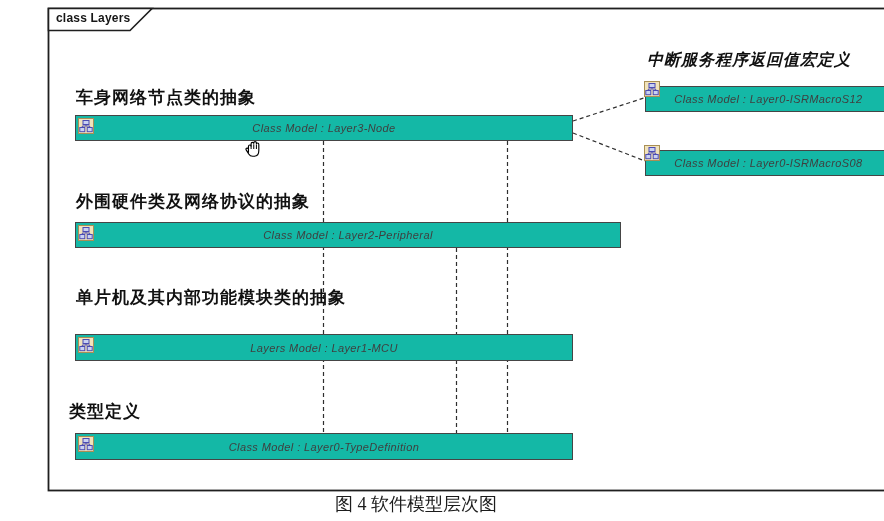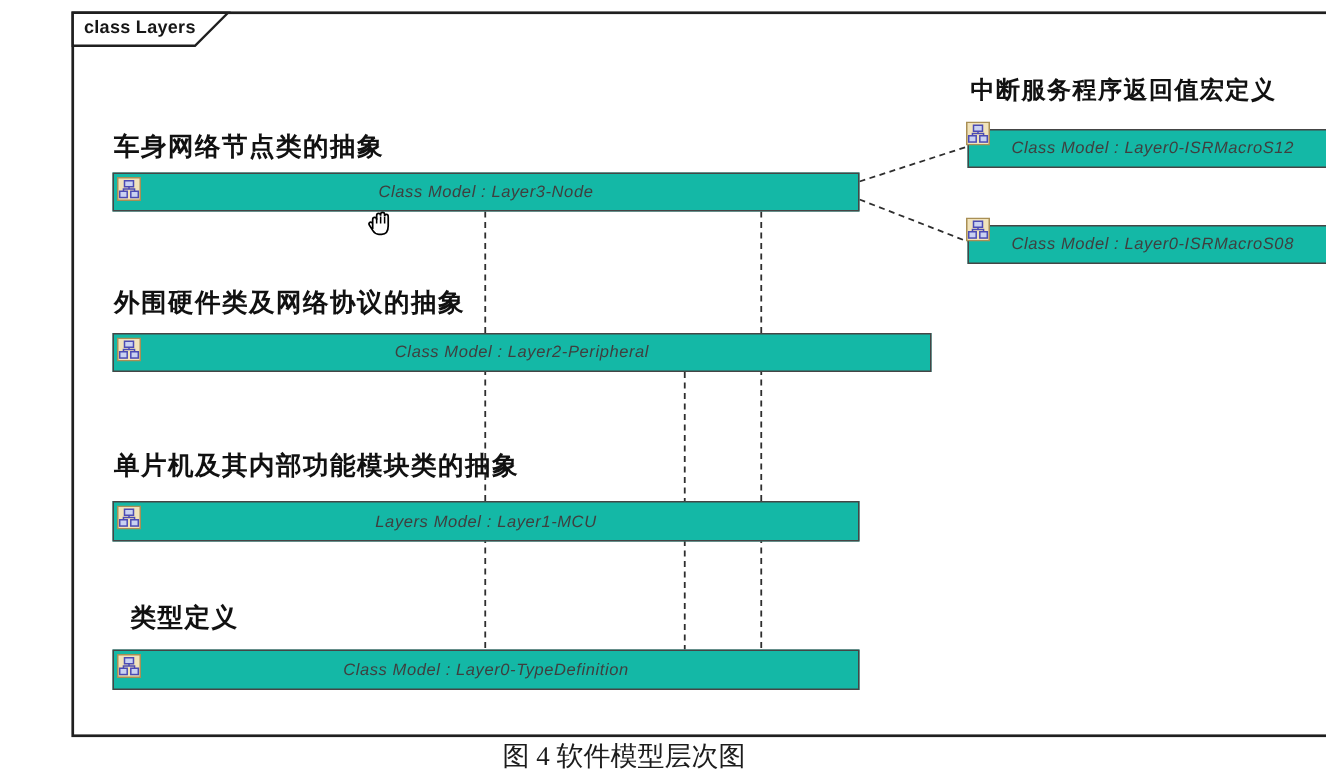--- a/index.html
+++ b/index.html
@@ -8,21 +8,21 @@
   .wires{position:absolute;left:0;top:0;width:884px;height:521px;z-index:1;}
   .frame-label{position:absolute;left:16px;top:11px;font-size:12px;font-weight:bold;
                color:#161616;z-index:3;letter-spacing:.2px;white-space:nowrap;}
   .class-box{position:absolute;background:#14b8a6;border:1px solid #454545;z-index:2;
              display:flex;align-items:center;justify-content:center;box-sizing:border-box;font-style:italic;}
   .box-text{font-size:11px;color:#3f3f3f;letter-spacing:.4px;white-space:nowrap;}
   .mini-icon{position:absolute;left:2px;top:2px;width:16px;height:16px;line-height:0;}
   .mini-icon.overlap{left:-2px;top:-6px;}
   .cjk-label{position:absolute;font-size:17px;font-weight:bold;color:#111111;
              letter-spacing:1px;white-space:nowrap;z-index:2;}
-  .cjk-label.right-title{font-size:16px;}
+  .cjk-label.right-title{font-size:16px;font-style:italic;}
   .caption{position:absolute;left:295px;top:492px;width:270px;
            font-family:"Liberation Serif","DejaVu Serif",serif;font-size:18px;
            color:#1c1c1c;z-index:2;white-space:nowrap;}
   .cursor{position:absolute;left:201px;top:136px;z-index:6;line-height:0;}
 </style>
 </head>
 <body>
 
 <div class="stage">
 
@@ -37,22 +37,22 @@
     <path d="M467.5 141 V433" stroke="#2e2e2e" stroke-width="1.2" stroke-dasharray="4 3" fill="none"></path>
 
     <path d="M533 121 L604 98" stroke="#2e2e2e" stroke-width="1.2" stroke-dasharray="4 3" fill="none"></path>
     <path d="M533 133 L605 161" stroke="#2e2e2e" stroke-width="1.2" stroke-dasharray="4 3" fill="none"></path>
   </svg>
 
   <div class="frame-label">class Layers</div>
 
   <div class="cjk-label" style="left:36px;top:190px">外围硬件类及网络协议的抽象</div>
   <div class="cjk-label" style="left:36px;top:86px">车身网络节点类的抽象</div>
-  <div class="cjk-label" style="left:36px;top:299px">单片机及其内部功能模块类的抽象</div>
-  <div class="cjk-label" style="left:47px;top:400px">类型定义</div>
+  <div class="cjk-label" style="left:36px;top:286px">单片机及其内部功能模块类的抽象</div>
+  <div class="cjk-label" style="left:29px;top:400px">类型定义</div>
 
   <div class="class-box" style="left:35px;top:115px;width:498px;height:26px">
     <span class="mini-icon">
       <svg width="16" height="16" viewBox="0 0 16 16">
           <rect x="0.5" y="0.5" width="15" height="15" fill="#f1e3bb" stroke="#a98f55"></rect>
           <rect x="5" y="2.5" width="6" height="4" fill="#c9d1f2" stroke="#4b4bb4"></rect>
           <rect x="1.8" y="9.5" width="5" height="4.2" fill="#c9d1f2" stroke="#4b4bb4"></rect>
           <rect x="9.2" y="9.5" width="5" height="4.2" fill="#c9d1f2" stroke="#4b4bb4"></rect>
           <path d="M8 6.5 V8 M4.3 9.5 V8 H11.7 V9.5" stroke="#4b4bb4" fill="none"></path>
         </svg>

